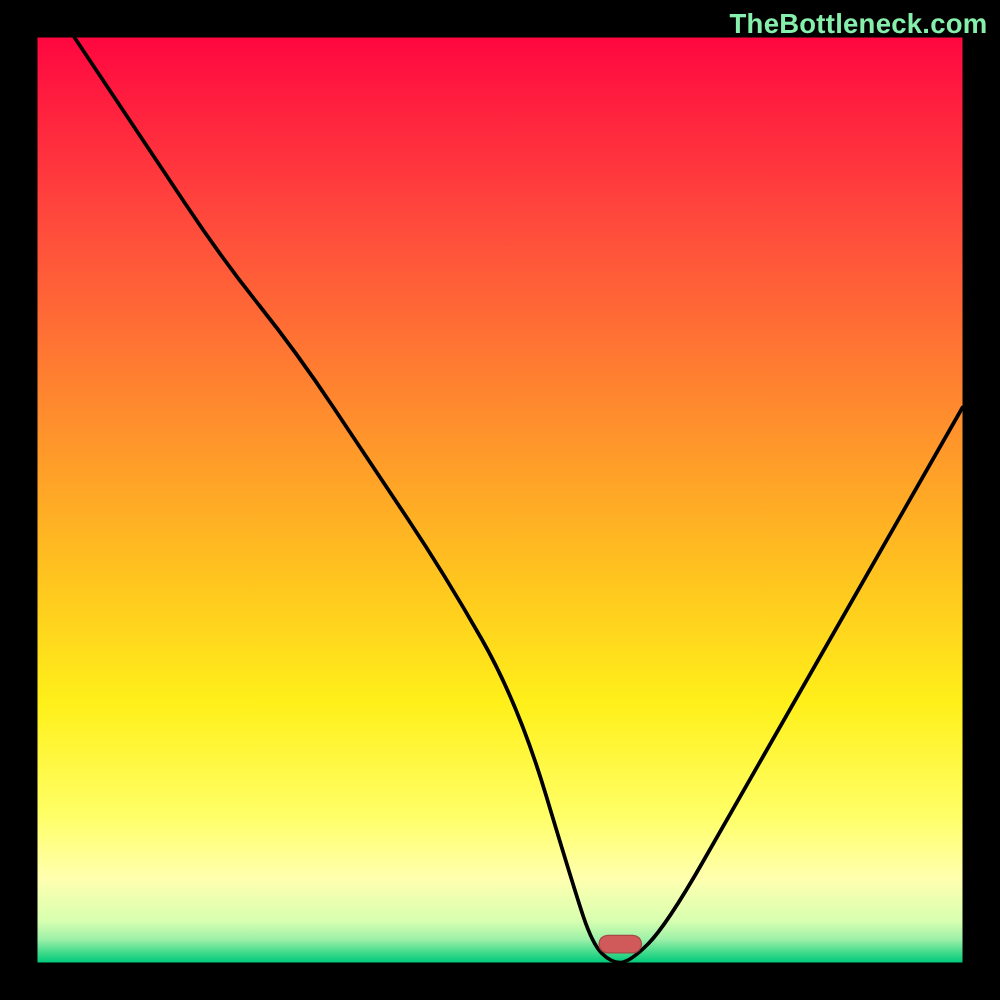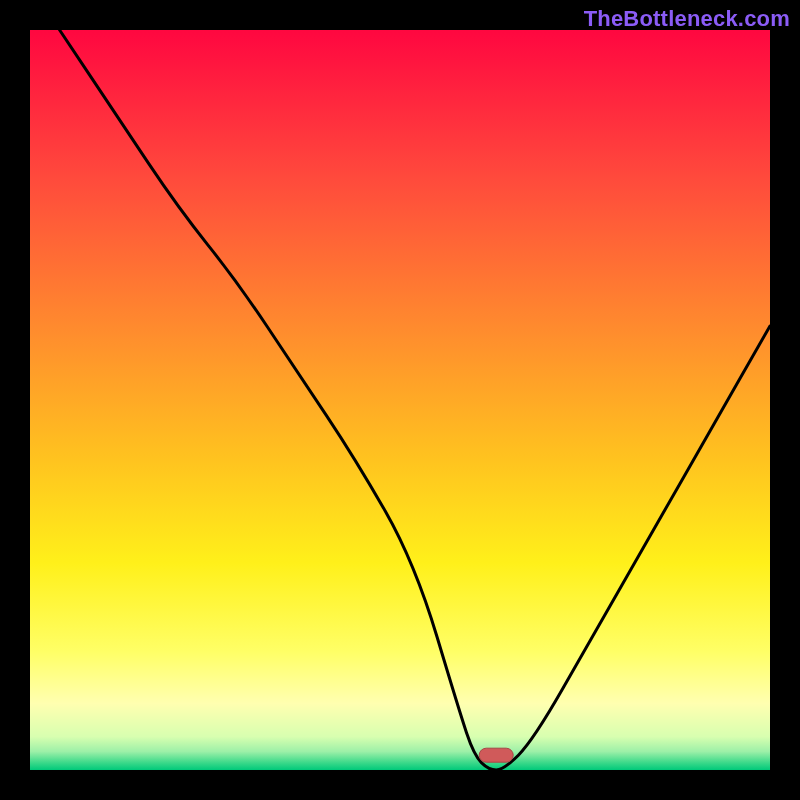--- a/index.html
+++ b/index.html
@@ -15,21 +15,21 @@
     width: 800px;
     height: 800px;
   }
   .watermark {
     position: absolute;
     top: 6px;
     right: 10px;
     font-family: Arial, Helvetica, sans-serif;
     font-size: 22px;
     font-weight: 600;
-    color: #8b5cf6;
+    color: #86efac;
     letter-spacing: 0.2px;
     user-select: none;
   }
   svg {
     display: block;
   }
   .marker {
     fill: #d05a5a;
     stroke: #a94646;
     stroke-width: 1;

